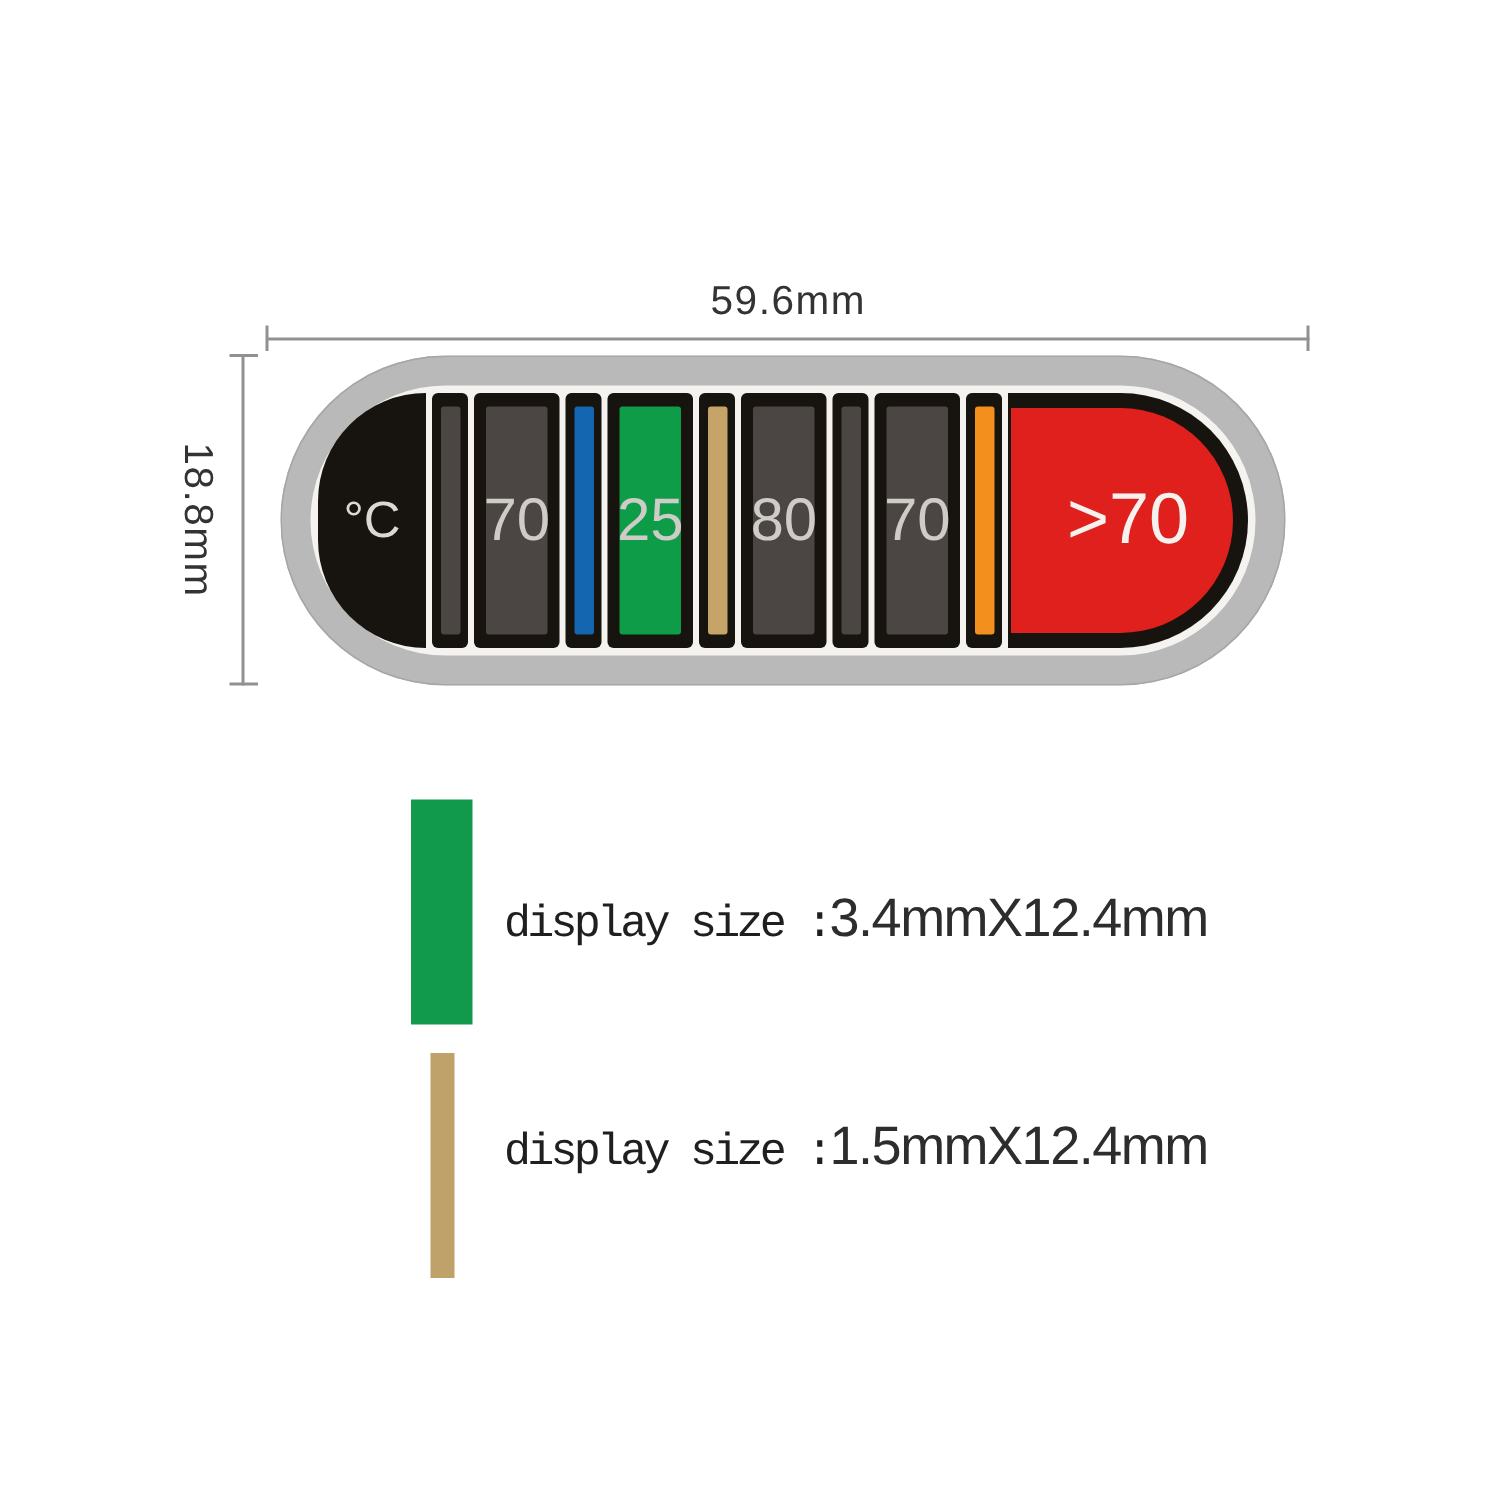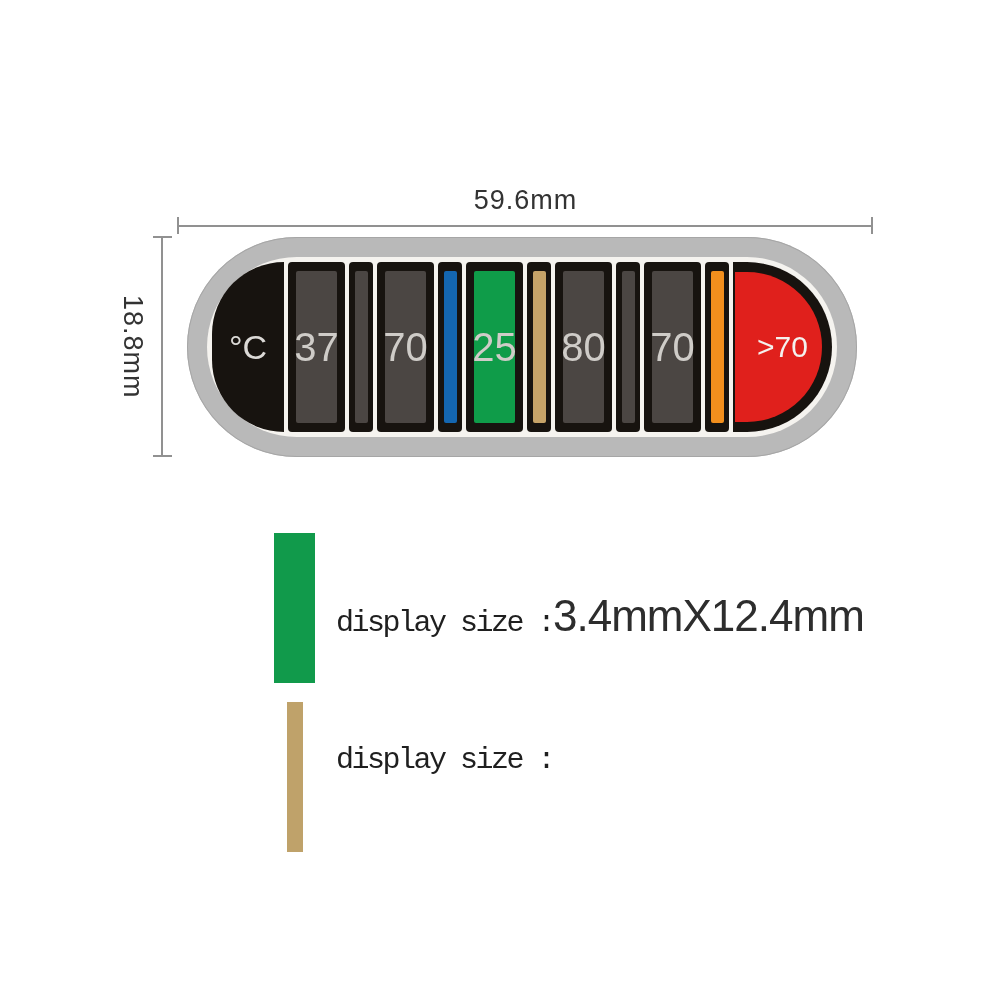--- a/index.html
+++ b/index.html
@@ -34,32 +34,32 @@
   .cell.cap-left{width:72px;border-radius:86px 0 0 86px;display:flex;
        align-items:center;justify-content:center;}
   .cell.cap-right{flex:1 1 95px;border-radius:0 86px 86px 0;}
   .cell .fill{position:absolute;left:8px;right:8px;top:9px;bottom:9px;border-radius:2px;}
   .cell.narrow .fill{left:50%;width:13px;margin-left:-6.5px;right:auto;}
   .cell .num{position:absolute;inset:0;display:flex;align-items:center;justify-content:center;
        font-size:40px;line-height:1;color:#cfccc8;}
   .cap-label{font-size:34px;line-height:1;color:#dbd9d6;}
   .red-disc{position:absolute;left:2px;right:10px;top:10px;bottom:10px;
        border-radius:0 76px 76px 0;}
-  .cell.cap-right .num{font-size:30px;color:#f4f1ee;}
+  .cell.cap-right .num{font-size:48px;color:#f4f1ee;}
 
   
   .legend-swatch{position:absolute;}
   .legend-swatch.swatch-wide{left:274px;top:533px;width:41px;height:150px;}
   .legend-swatch.swatch-narrow{left:287px;top:702px;width:16px;height:150px;}
   .legend-row{position:absolute;left:336px;display:flex;align-items:baseline;white-space:nowrap;}
   .legend-row.row-1{top:592px;}
   .legend-row.row-2{top:744px;}
   .legend-prefix{font-family:"Liberation Mono",monospace;font-size:30px;line-height:1.1;
        letter-spacing:-2.5px;color:#1f1f1f;}
-  .legend-value{font-family:"Liberation Sans",sans-serif;font-size:44px;line-height:1.1;
+  .legend-value{font-family:"Liberation Sans",sans-serif;font-size:36px;line-height:1.1;
        letter-spacing:-1px;color:#2d2d2d;}
 </style>
 </head>
 <body>
 
 <div class="canvas">
 
   <div class="dim-width-label">59.6mm</div>
   <div class="dim dim-h-line"></div>
   <div class="dim tick-v left"></div>
@@ -70,24 +70,20 @@
   </div>
   <div class="dim dim-v-line"></div>
   <div class="dim tick-h top"></div>
   <div class="dim tick-h bottom"></div>
 
   <div class="strip-shell">
     <div class="strip-face">
       <div class="strip-cells">
           <div class="cell cap-left">
             <span class="cap-label">°C</span>
-          </div>
-          <div class="cell wide">
-            <div class="fill" style="background: rgb(75, 70, 67);"></div>
-            <span class="num">37</span>
           </div>
           <div class="cell narrow">
             <div class="fill" style="background: rgb(75, 70, 67);"></div>
           </div>
           <div class="cell wide">
             <div class="fill" style="background: rgb(75, 70, 67);"></div>
             <span class="num">70</span>
           </div>
           <div class="cell narrow">
             <div class="fill" style="background: rgb(20, 102, 176);"></div>
@@ -123,15 +119,16 @@
 
   <div class="legend-swatch swatch-wide" style="background: rgb(17, 154, 75);"></div>
   <div class="legend-row row-1">
     <span class="legend-prefix">display size :</span>
       <span class="legend-value">3.4mmX12.4mm</span>
   </div>
 
   <div class="legend-swatch swatch-narrow" style="background: rgb(191, 162, 106);"></div>
   <div class="legend-row row-2">
     <span class="legend-prefix">display size :</span>
+      <span class="legend-value">1.5mmX12.4mm</span>
   </div>
 
 </div>
 
 </body></html>

